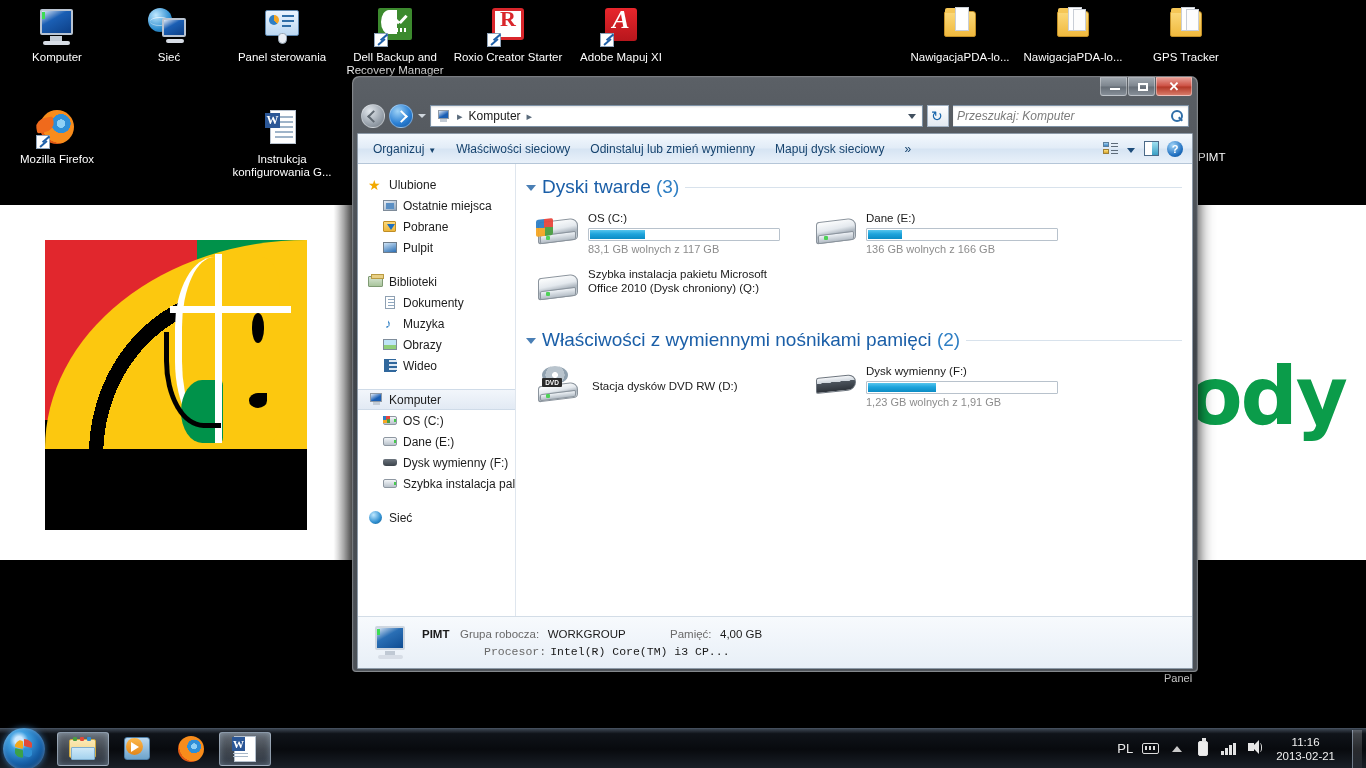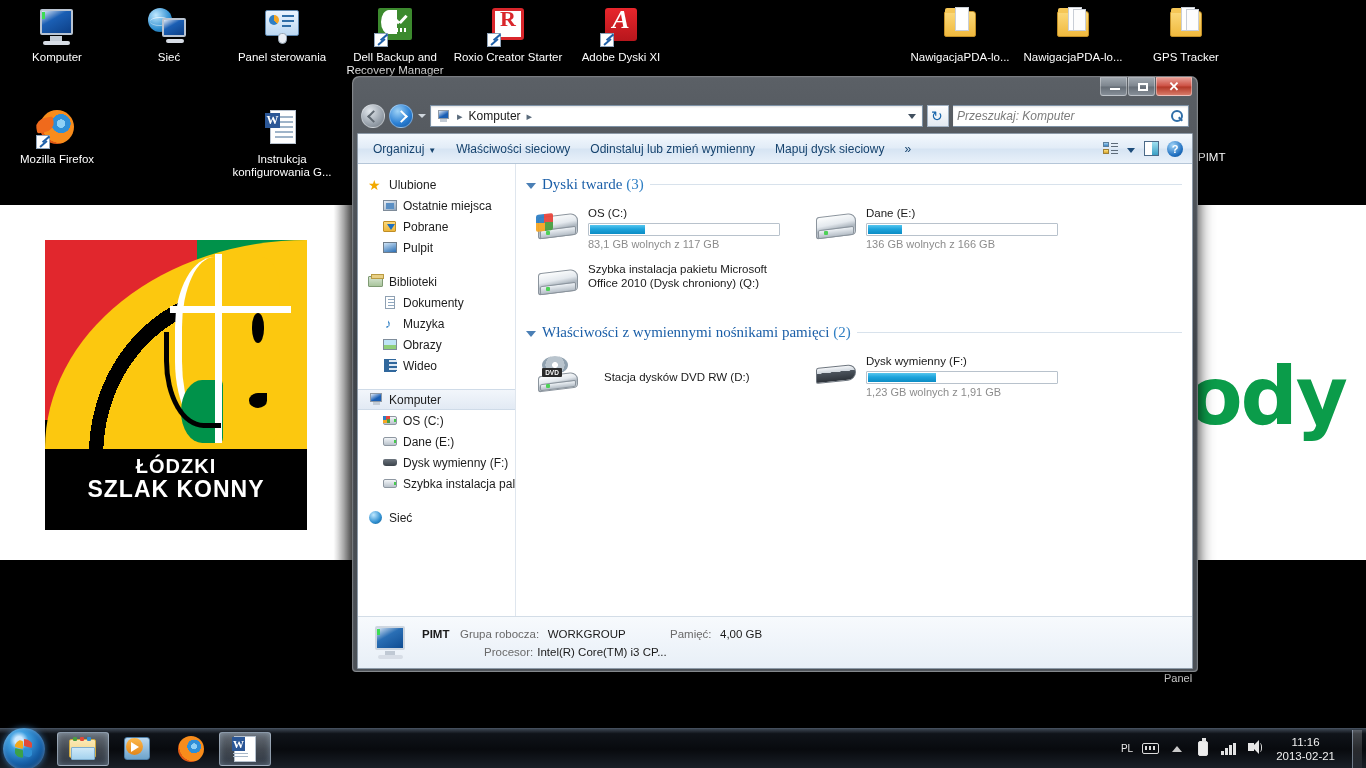--- a/index.html
+++ b/index.html
@@ -370,21 +370,21 @@
     background:conic-gradient(#e8453c 0 25%, #4a9e41 25% 50%, #f5a623 50% 75%, #2f7fc4 75% 100%); }
   .i-usb { position:absolute; left:1px; top:4px; width:14px; height:7px;
     background:linear-gradient(180deg,#6d757e,#3a4149); border-radius:2px 2px 3px 3px; }
   .i-net { position:absolute; left:1px; top:1px; width:13px; height:13px; border-radius:50%;
     background:radial-gradient(circle at 35% 30%, #bfe8ff, #2f8fd1 60%, #13547f); }
 
   .contentpane { flex:1; overflow:hidden; padding:12px 10px 0 10px; background:#fff; }
   .grouphdr { display:flex; align-items:center; gap:6px; margin-bottom:7px; }
   .gtri { width:0; height:0; border-left:5px solid transparent; border-right:5px solid transparent;
     border-top:6px solid #4a7fb5; margin-top:2px; cursor:pointer; }
-  .gtitle { font-size:15px; color:#1b5fa8; white-space:nowrap;font-family:Liberation Serif, serif; }
+  .gtitle { font-size:19px; color:#1b5fa8; white-space:nowrap; }
   .gcount { color:#2f7fc4; }
   .gline { flex:1; height:1px; background:#d8e2ec; }
   .driverow { display:flex; }
   .drivecell { width:278px; display:flex; gap:8px; padding:6px 0 6px 10px; cursor:pointer; }
   .drive-ic { width:44px; height:40px; position:relative; flex:none; }
   .dv-body {
     position:absolute; left:2px; top:9px; width:40px; height:22px;
     background:linear-gradient(175deg,#fdfefe 0%,#e4e9ee 40%,#aeb7c0 62%,#d6dce2 100%);
     border:1px solid #8b949d; border-radius:3px 8px 4px 3px;
     transform:skewY(-7deg);
@@ -426,21 +426,21 @@
     background:linear-gradient(150deg,#dfe9f6 0%,#2a6fb5 40%,#0f4c92 100%);
     border:2px solid #cdd6e0; border-radius:2px; }
   .st-led { position:absolute; left:7px; top:5px; width:3px; height:6px; background:#3ddc55; }
   .st-stand { position:absolute; left:15px; top:27px; width:10px; height:5px; background:#c0c9d4; }
   .st-base { position:absolute; left:8px; top:31px; width:25px; height:4px; background:#d7dde6; border-radius:2px; }
   .st-text { font-size:11.5px; color:#1a1a1a; line-height:18px; }
   .st-lbl { color:#6a6a6a;text-align:center; }
   .st-row { display:flex; gap:0; }
   .st-c1 { width:248px; }
   .st-c2 { }
-  .st-row2 { padding-left:62px; }
+  .st-row2 { padding-left:62px;font-family:Liberation Mono, monospace; }
 
   
   #taskbar {
     position:absolute; left:0; bottom:0; width:1366px; height:40px;
     background:linear-gradient(180deg, rgba(60,70,82,.96) 0%, rgba(16,20,26,.98) 12%, rgba(8,10,14,.99) 52%, rgba(26,32,40,.98) 100%);
     border-top:1px solid rgba(150,170,195,.35);
     display:flex; align-items:center;
   }
   .startorb {
     width:42px; height:42px; margin-left:3px; border-radius:50%; position:relative;
@@ -481,21 +481,21 @@
   
   .tg-w { position:absolute; left:4px; top:2px; width:22px; height:26px; background:#fff;
     border:1px solid #b4c0cd; }
   .tg-w-b { position:absolute; left:2px; top:3px; width:13px; height:14px; background:#2b5797;
     color:#fff; font-size:11px; font-weight:bold; text-align:center; line-height:14px;
     font-family:"Liberation Serif", serif; }
   .tg-w-l { position:absolute; left:3px; top:19px; width:15px; height:6px;
     background:repeating-linear-gradient(180deg,#a8b8c9 0 1px, transparent 1px 3px); }
 
   .tray { margin-left:auto; display:flex; align-items:center; gap:9px; padding-right:4px; }
-  .tray-txt { color:#e8e8e8; font-size:10px; }
+  .tray-txt { color:#e8e8e8; font-size:13px; }
   .tray-ic { width:17px; height:17px; position:relative; cursor:pointer; }
   .ti-kbd { position:absolute; left:0; top:3px; width:17px; height:11px; border:1.5px solid #dcdcdc;
     border-radius:2px; }
   .ti-kbd:after { content:""; position:absolute; left:2px; top:2px; width:11px; height:4px;
     background:repeating-linear-gradient(90deg,#dcdcdc 0 2px, transparent 2px 4px); }
   .ti-up { position:absolute; left:4px; top:6px; width:0; height:0;
     border-left:5px solid transparent; border-right:5px solid transparent; border-bottom:6px solid #c9c9c9; }
   .ti-bat { position:absolute; left:4px; top:1px; width:10px; height:15px; border:1.5px solid #e2e2e2;
     border-radius:2px; background:#ededed; }
   .ti-bat:before { content:""; position:absolute; left:3px; top:-4px; width:4px; height:3px; background:#e2e2e2; }
@@ -530,24 +530,20 @@
       <div class="logo-horse">
         <div class="horse-head"></div>
         <div class="horse-greenchin"></div>
         <div class="horse-bridle-v"></div>
         <div class="horse-bridle-h"></div>
         <div class="horse-eye"></div>
         <div class="horse-nostril"></div>
         <div class="horse-jaw"></div>
       </div>
     </div>
-    <div class="logo-textbox">
-      <div class="logo-t1">ŁÓDZKI</div>
-      <div class="logo-t2">SZLAK KONNY</div>
-    </div>
   </div>
 
   <div class="wall-green-text">ody</div>
 
   <div class="dicon" style="left:2px; top:6px;">
     <div class="glyph">
       <div class="ic-monitor"></div>
         <div class="ic-monitor-led"></div>
       <div class="ic-monitor-stand"></div>
         <div class="ic-monitor-base"></div>
@@ -595,21 +591,21 @@
     </div>
     <span class="dlabel">Roxio Creator Starter</span>
   </div>
 
   <div class="dicon" style="left:566px; top:6px;">
     <div class="glyph">
       <div class="ic-adobe"></div>
         <div class="ic-adobe-a">A</div>
       <div class="shortcut"></div>
     </div>
-    <span class="dlabel">Adobe Dyski XI</span>
+    <span class="dlabel">Adobe Mapuj XI</span>
   </div>
 
   <div class="dicon" style="left:905px; top:6px;">
     <div class="glyph">
       <div class="ic-folder"></div>
         <div class="ic-paper1"></div>
     </div>
     <span class="dlabel">NawigacjaPDA-lo...</span>
   </div>
 
@@ -905,21 +901,21 @@
         <div class="driverow">
           <div class="drivecell">
             <div class="drive-ic">
               <div class="dv-dvd"></div>
               <div class="dv-body" style="top:20px; height:16px;"></div>
               <div class="dv-front" style="top:28px; height:7px;"></div>
               <div class="dv-led" style="top:30px;"></div>
               <div class="dv-dvdlbl">DVD</div>
             </div>
             <div class="drive-info" style="align-self:center">
-              <div class="drive-name" style="margin:16px">Stacja dysków DVD RW (D:)</div>
+              <div class="drive-name" style="margin:4px">Stacja dysków DVD RW (D:)</div>
             </div>
           </div>
 
           <div class="drivecell">
             <div class="drive-ic">
               <div class="dv-usbbody"></div>
             </div>
             <div class="drive-info">
               <div class="drive-name">Dysk wymienny (F:)</div>
               <div class="gauge">

